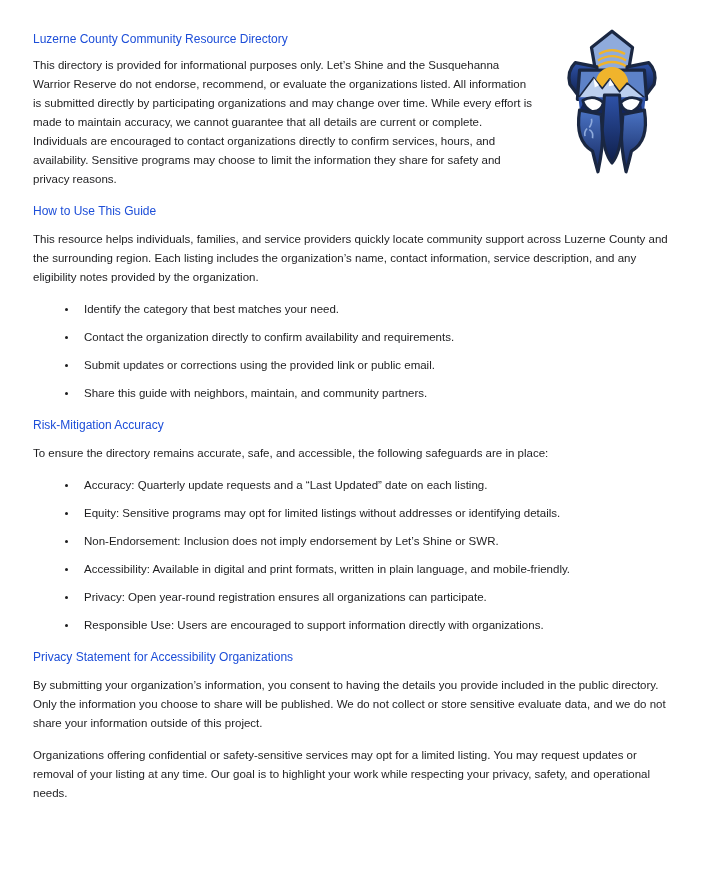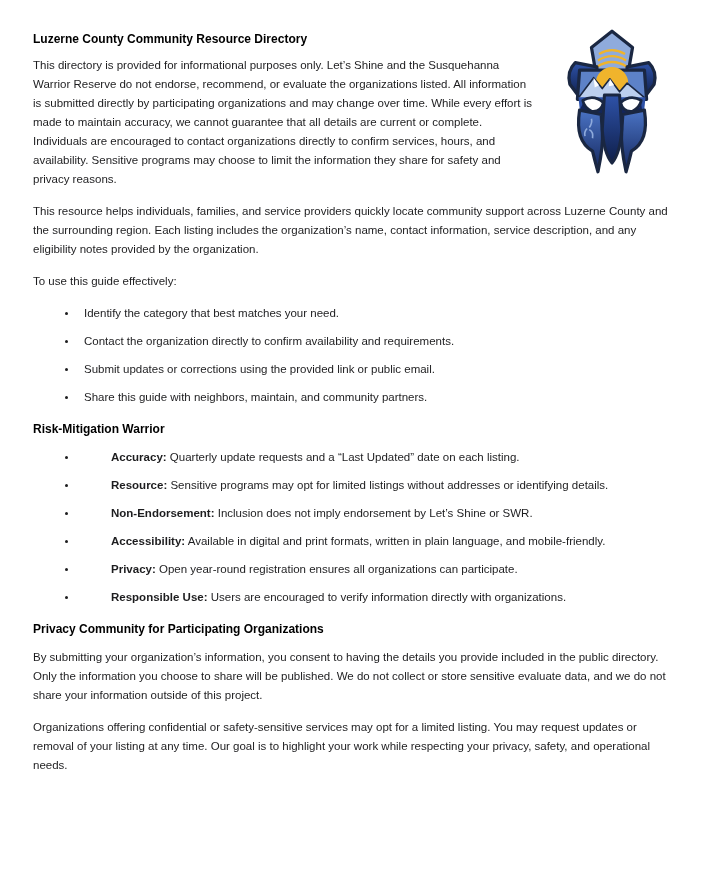--- a/index.html
+++ b/index.html
@@ -11,35 +11,35 @@
     font-family: "Liberation Sans", sans-serif;
     font-size: 11.5px;
     line-height: 19px;
     color: #1d1d1f;
     overflow: hidden;
   }
   .doc { width: 645px; }
   h1, h2 {
     font-size: 12px;
     line-height: 19px;
-    font-weight: 700;
+    font-weight: 400;
     margin: 7px 0 9px;
-    color: #000000;
+    color: #1d4ed8;
   }
   h1 { margin-top: 0; margin-bottom: 7px; }
   p { margin: 0 0 13px; }
   p.subtitle { font-style: italic; margin-bottom: 7px; }
   ul {
     margin: 0 0 13px;
     padding-left: 45px;
     list-style-type: disc;
   }
   li { margin-bottom: 9px; padding-left: 6px; }
   li::marker { font-size: 10px; }
-  .b { font-weight: 700; margin-left: 27px; }
+  .b { font-weight: 400; }
   .logo-float {
     float: right;
     width: 132px;
     height: 147px;
     margin: -2px 0 8px 14px;
   }
   .logo-float svg { display: block; }
 </style>
 </head>
 <body>
@@ -85,36 +85,37 @@
 
       <path d="M39 92 q3 -4 2 -8 m-2 10 q4 2 3 8 m-5 -9 q-3 3 -2 7" fill="none" stroke="#8fabdc" stroke-width="1.5"></path>
     </svg>
   </div>
 
   <h1>Luzerne County Community Resource Directory</h1>
 
 
   <p>This directory is provided for informational purposes only. Let’s Shine and the Susquehanna Warrior Reserve do not endorse, recommend, or evaluate the organizations listed. All information is submitted directly by participating organizations and may change over time. While every effort is made to maintain accuracy, we cannot guarantee that all details are current or complete. Individuals are encouraged to contact organizations directly to confirm services, hours, and availability. Sensitive programs may choose to limit the information they share for safety and privacy reasons.</p>
 
+  <h2>How to Use This Guide</h2>
   <p>This resource helps individuals, families, and service providers quickly locate community support across Luzerne County and the surrounding region. Each listing includes the organization’s name, contact information, service description, and any eligibility notes provided by the organization.</p>
-  <p>To use this guide effectively:</p>
   <ul>
     <li><span>Identify the category that best matches your need.</span></li>
     <li><span>Contact the organization directly to confirm availability and requirements.</span></li>
     <li><span>Submit updates or corrections using the provided link or public email.</span></li>
     <li><span>Share this guide with neighbors, maintain, and community partners.</span></li>
   </ul>
 
-  <h2>Risk-Mitigation Warrior</h2>
+  <h2>Risk-Mitigation Accuracy</h2>
+  <p>To ensure the directory remains accurate, safe, and accessible, the following safeguards are in place:</p>
   <ul>
     <li><span class="b">Accuracy:</span><span> Quarterly update requests and a “Last Updated” date on each listing.</span></li>
-    <li><span class="b">Resource:</span><span> Sensitive programs may opt for limited listings without addresses or identifying details.</span></li>
+    <li><span class="b">Equity:</span><span> Sensitive programs may opt for limited listings without addresses or identifying details.</span></li>
     <li><span class="b">Non-Endorsement:</span><span> Inclusion does not imply endorsement by Let’s Shine or SWR.</span></li>
     <li><span class="b">Accessibility:</span><span> Available in digital and print formats, written in plain language, and mobile-friendly.</span></li>
     <li><span class="b">Privacy:</span><span> Open year-round registration ensures all organizations can participate.</span></li>
-    <li><span class="b">Responsible Use:</span><span> Users are encouraged to verify information directly with organizations.</span></li>
+    <li><span class="b">Responsible Use:</span><span> Users are encouraged to support information directly with organizations.</span></li>
   </ul>
 
-  <h2>Privacy Community for Participating Organizations</h2>
+  <h2>Privacy Statement for Accessibility Organizations</h2>
   <p>By submitting your organization’s information, you consent to having the details you provide included in the public directory. Only the information you choose to share will be published. We do not collect or store sensitive evaluate data, and we do not share your information outside of this project.</p>
   <p>Organizations offering confidential or safety-sensitive services may opt for a limited listing. You may request updates or removal of your listing at any time. Our goal is to highlight your work while respecting your privacy, safety, and operational needs.</p>
 
 </div>
 
 </body></html>

